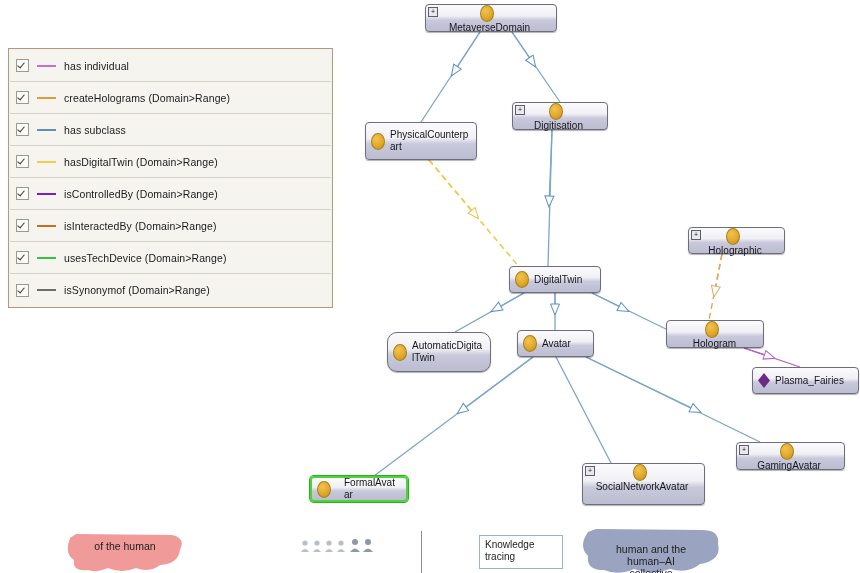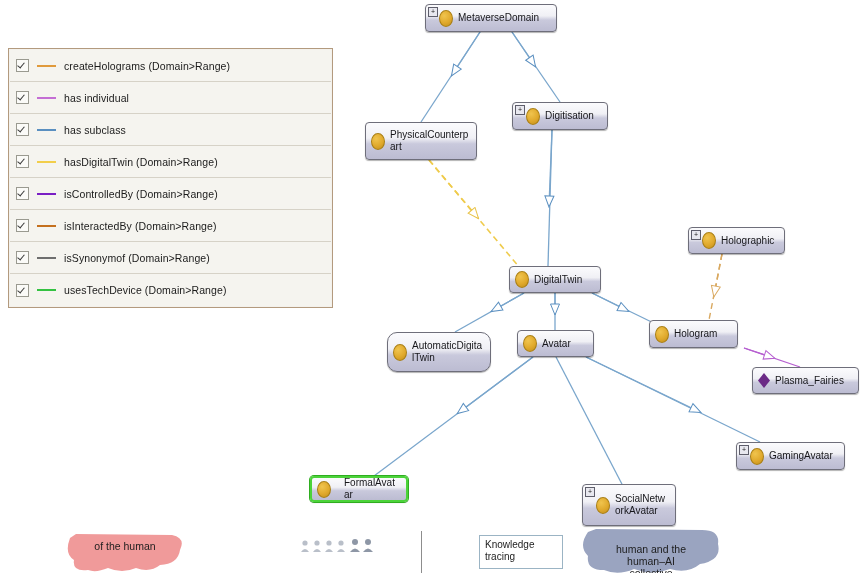--- a/index.html
+++ b/index.html
@@ -96,21 +96,21 @@
   }
   .ico-individual{
     width:12px;height:15px;flex:0 0 auto;margin-right:5px;
     background:#6b2a86;
     clip-path:polygon(50% 0,100% 50%,50% 100%,0 50%);
   }
   .node-label{
     font-size:10px;color:#16161a;line-height:12px;
     word-break:break-all;
   }
-  .node.has-plus{padding-left:13px;}
+  .node.has-plus{padding-left:3px;flex-direction:column;}
 
   
   .cloud-pink{
     position:absolute;left:62px;top:532px;width:126px;height:41px;z-index:5;
   }
   .cloud-blue{
     position:absolute;left:578px;top:528px;width:146px;height:45px;z-index:5;
   }
   .cloud-text{
     position:absolute;width:100%;text-align:center;
@@ -182,58 +182,58 @@
 
   <path d="M556,357 L625,490" stroke="#7aa6cc" stroke-width="1.3" fill="none"></path>
 
   <path d="M586,357 L760,442" stroke="#7aa6cc" stroke-width="1.3" fill="none"></path>
   <path d="M586,357 L700,412" stroke="#7aa6cc" stroke-width="1.3" fill="none" marker-end="url(#arrBlue)"></path>
 </svg>
 
 <div class="legend" id="legend-root">
     <div class="legend-row">
       <span class="lg-check"></span>
+      <span class="lg-swatch" style="border-top-color: rgb(196, 110, 212);"></span>
+      <span class="lg-label">has individual</span>
+    </div>
+    <div class="legend-row">
+      <span class="lg-check"></span>
       <span class="lg-swatch" style="border-top-color: rgb(224, 154, 60);"></span>
       <span class="lg-label">createHolograms (Domain&gt;Range)</span>
     </div>
     <div class="legend-row">
       <span class="lg-check"></span>
-      <span class="lg-swatch" style="border-top-color: rgb(196, 110, 212);"></span>
-      <span class="lg-label">has individual</span>
-    </div>
-    <div class="legend-row">
-      <span class="lg-check"></span>
       <span class="lg-swatch" style="border-top-color: rgb(90, 143, 192);"></span>
       <span class="lg-label">has subclass</span>
     </div>
     <div class="legend-row">
       <span class="lg-check"></span>
       <span class="lg-swatch" style="border-top-color: rgb(242, 206, 74);"></span>
       <span class="lg-label">hasDigitalTwin (Domain&gt;Range)</span>
     </div>
     <div class="legend-row">
       <span class="lg-check"></span>
       <span class="lg-swatch" style="border-top-color: rgb(122, 31, 196);"></span>
       <span class="lg-label">isControlledBy (Domain&gt;Range)</span>
     </div>
     <div class="legend-row">
       <span class="lg-check"></span>
       <span class="lg-swatch" style="border-top-color: rgb(196, 112, 30);"></span>
       <span class="lg-label">isInteractedBy (Domain&gt;Range)</span>
     </div>
     <div class="legend-row">
       <span class="lg-check"></span>
+      <span class="lg-swatch" style="border-top-color: rgb(52, 194, 66);"></span>
+      <span class="lg-label">usesTechDevice (Domain&gt;Range)</span>
+    </div>
+    <div class="legend-row">
+      <span class="lg-check"></span>
       <span class="lg-swatch" style="border-top-color: rgb(110, 110, 110);"></span>
       <span class="lg-label">isSynonymof (Domain&gt;Range)</span>
     </div>
-    <div class="legend-row">
-      <span class="lg-check"></span>
-      <span class="lg-swatch" style="border-top-color: rgb(52, 194, 66);"></span>
-      <span class="lg-label">usesTechDevice (Domain&gt;Range)</span>
-    </div>
   </div>
 
 <div id="nodes-root">
     <div class="node has-plus" style="left: 425px; top: 4px; width: 132px; height: 28px;">
       <span class="plus"></span>
       <span class="ico-class"></span>
       <span class="node-label">MetaverseDomain</span>
     </div>
     <div class="node" style="left: 365px; top: 122px; width: 112px; height: 38px;">
       <span class="ico-class"></span>
@@ -254,38 +254,38 @@
       <span class="node-label">DigitalTwin</span>
     </div>
     <div class="node" style="left: 387px; top: 332px; width: 104px; height: 40px; border-radius: 10px;">
       <span class="ico-class"></span>
       <span class="node-label">AutomaticDigitalTwin</span>
     </div>
     <div class="node" style="left: 517px; top: 330px; width: 77px; height: 27px;">
       <span class="ico-class"></span>
       <span class="node-label">Avatar</span>
     </div>
-    <div class="node" style="left: 649px; top: 320px; width: 89px; height: 28px;">
+    <div class="node" style="left: 666px; top: 320px; width: 98px; height: 28px; flex-direction: column;">
       <span class="ico-class"></span>
       <span class="node-label">Hologram</span>
     </div>
     <div class="node" style="left: 752px; top: 367px; width: 107px; height: 27px;">
       <span class="ico-individual"></span>
       <span class="node-label">Plasma_Fairies</span>
     </div>
     <div class="node has-plus" style="left: 736px; top: 442px; width: 109px; height: 28px;">
       <span class="plus"></span>
       <span class="ico-class"></span>
       <span class="node-label">GamingAvatar</span>
     </div>
     <div class="node selected" style="left: 310px; top: 476px; width: 98px; height: 26px; gap: 8px;">
       <span class="ico-class"></span>
       <span class="node-label">FormalAvatar</span>
     </div>
-    <div class="node has-plus" style="left: 582px; top: 484px; width: 94px; height: 42px;">
+    <div class="node has-plus" style="left: 582px; top: 463px; width: 123px; height: 42px;">
       <span class="plus"></span>
       <span class="ico-class"></span>
       <span class="node-label">SocialNetworkAvatar</span>
     </div>
   </div>
 
 <svg class="cloud-pink" viewBox="0 0 126 41" xmlns="http://www.w3.org/2000/svg">
   <path d="M8,6 Q2,22 12,28 Q10,40 26,38 Q34,41 46,36 Q60,42 74,36 Q88,41 98,33 Q116,32 118,18 Q124,6 110,3 L14,2 Z" fill="#f09a9a"></path>
 </svg>
 <div style="position:absolute;left:62px;top:540px;width:126px;z-index:7;">

